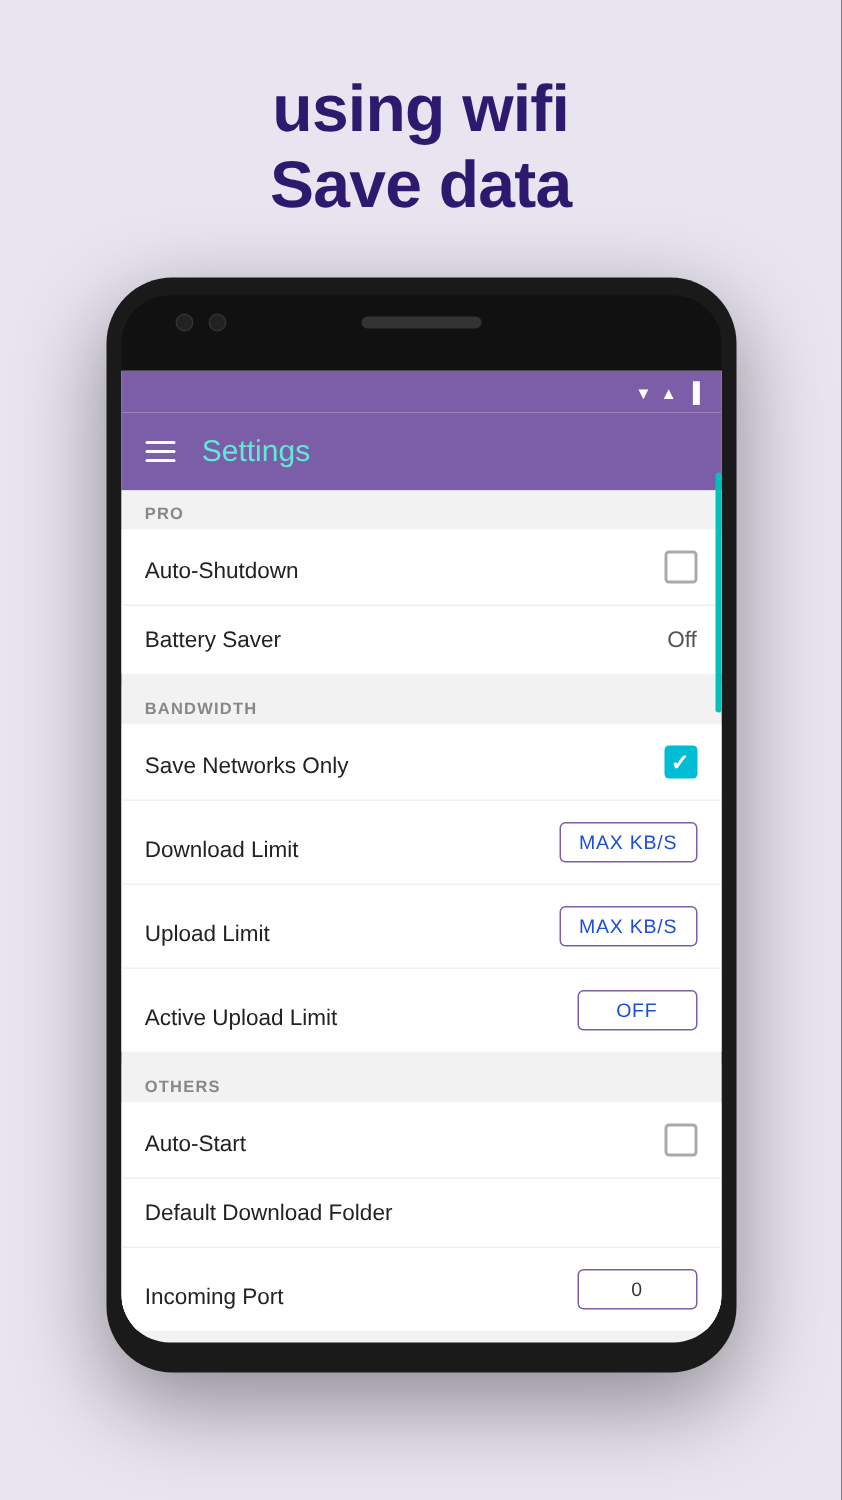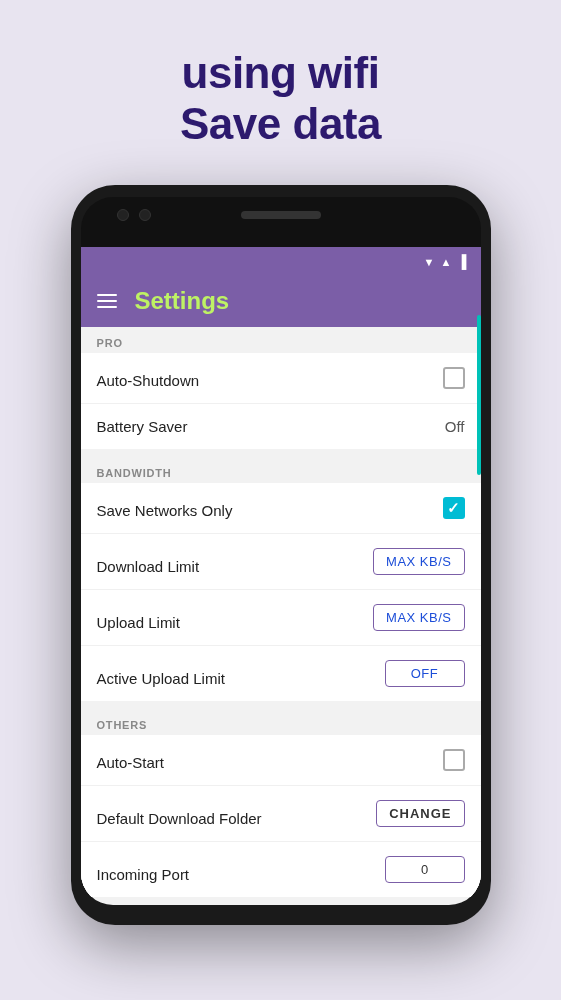--- a/index.html
+++ b/index.html
@@ -114,23 +114,23 @@
     }
 
     .hamburger-line {
       width: 20px;
       height: 2px;
       background: white;
       border-radius: 1px;
     }
 
     .app-title {
-      color: #bef264;
-      font-size: 24px;
-      font-weight: 700;
+      color: #5eead4;
+      font-size: 20px;
+      font-weight: 400;
     }
 
     .phone-screen {
       background: #f2f2f2;
       border-radius: 0 0 32px 32px;
       overflow: hidden;
     }
 
     .scrollbar-track {
       position: absolute;
@@ -317,21 +317,20 @@
         </div>
 
         <div class="section-header">OTHERS</div>
         <div class="section">
           <div class="setting-row">
             <span class="setting-label">Auto-Start</span>
             <div class="checkbox-empty"></div>
           </div>
           <div class="setting-row">
             <span class="setting-label">Default Download Folder</span>
-            <button class="change-button">CHANGE</button>
           </div>
           <div class="setting-row">
             <span class="setting-label">Incoming Port</span>
             <div class="port-value">0</div>
           </div>
         </div>
 
       </div>
     </div>
   </div>

